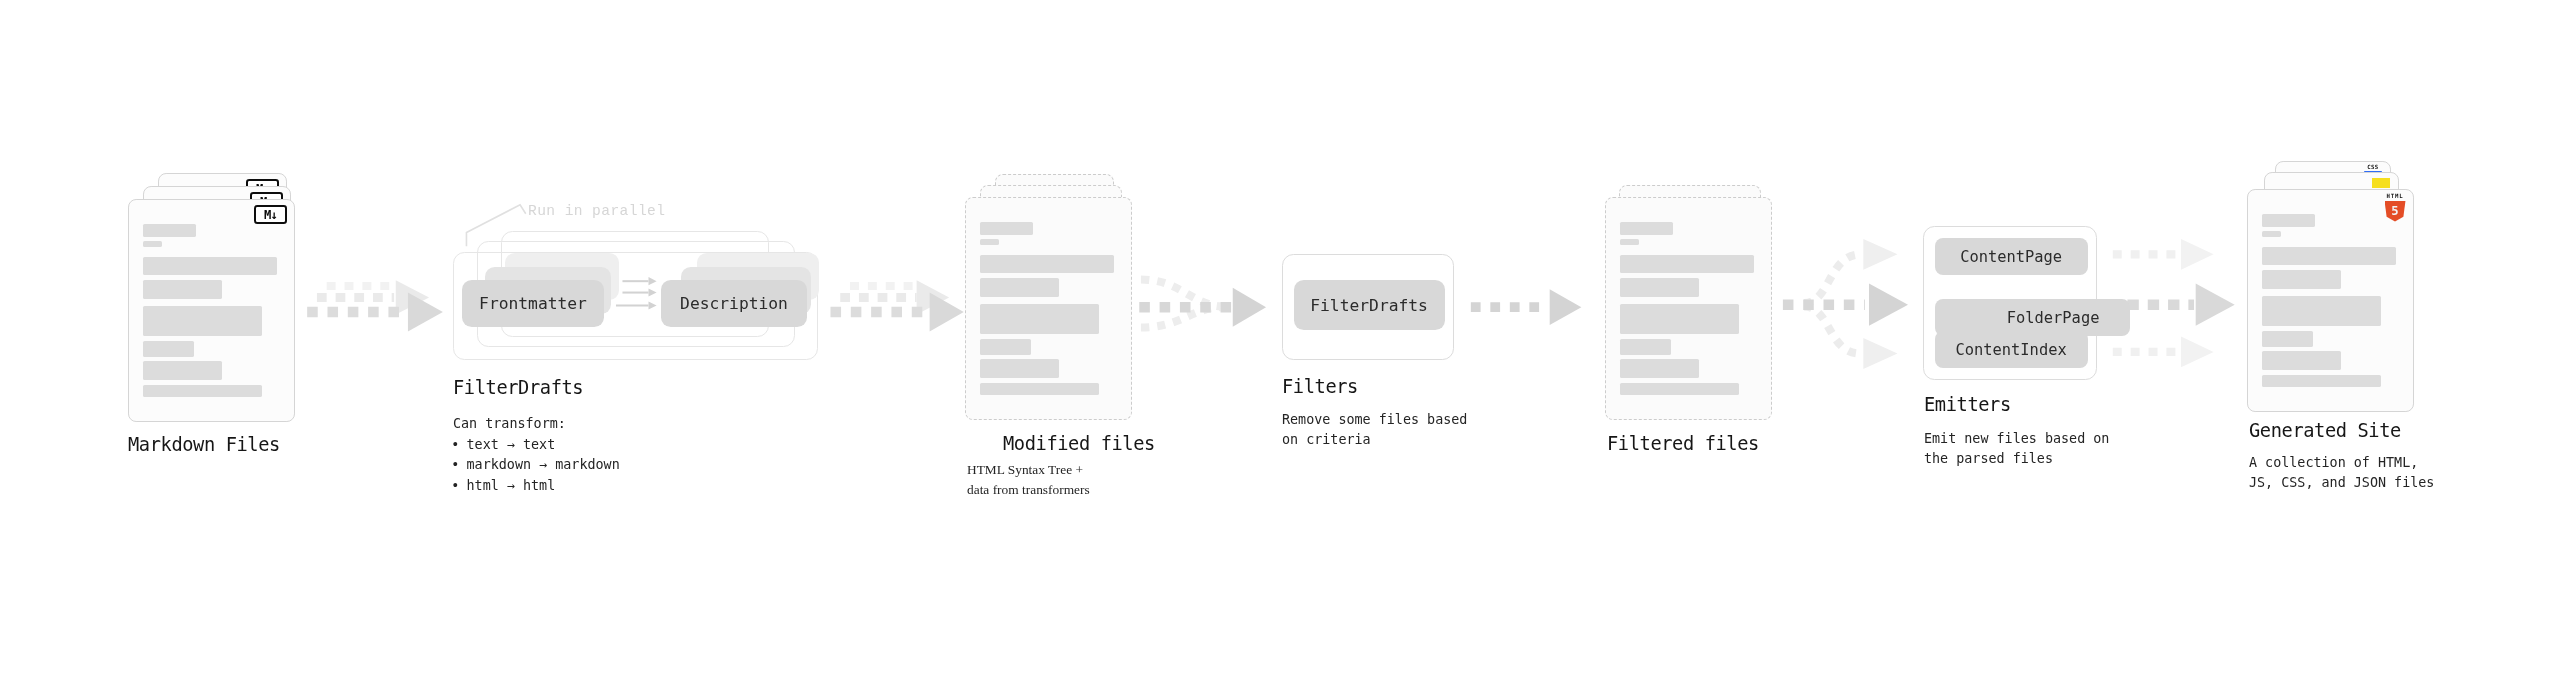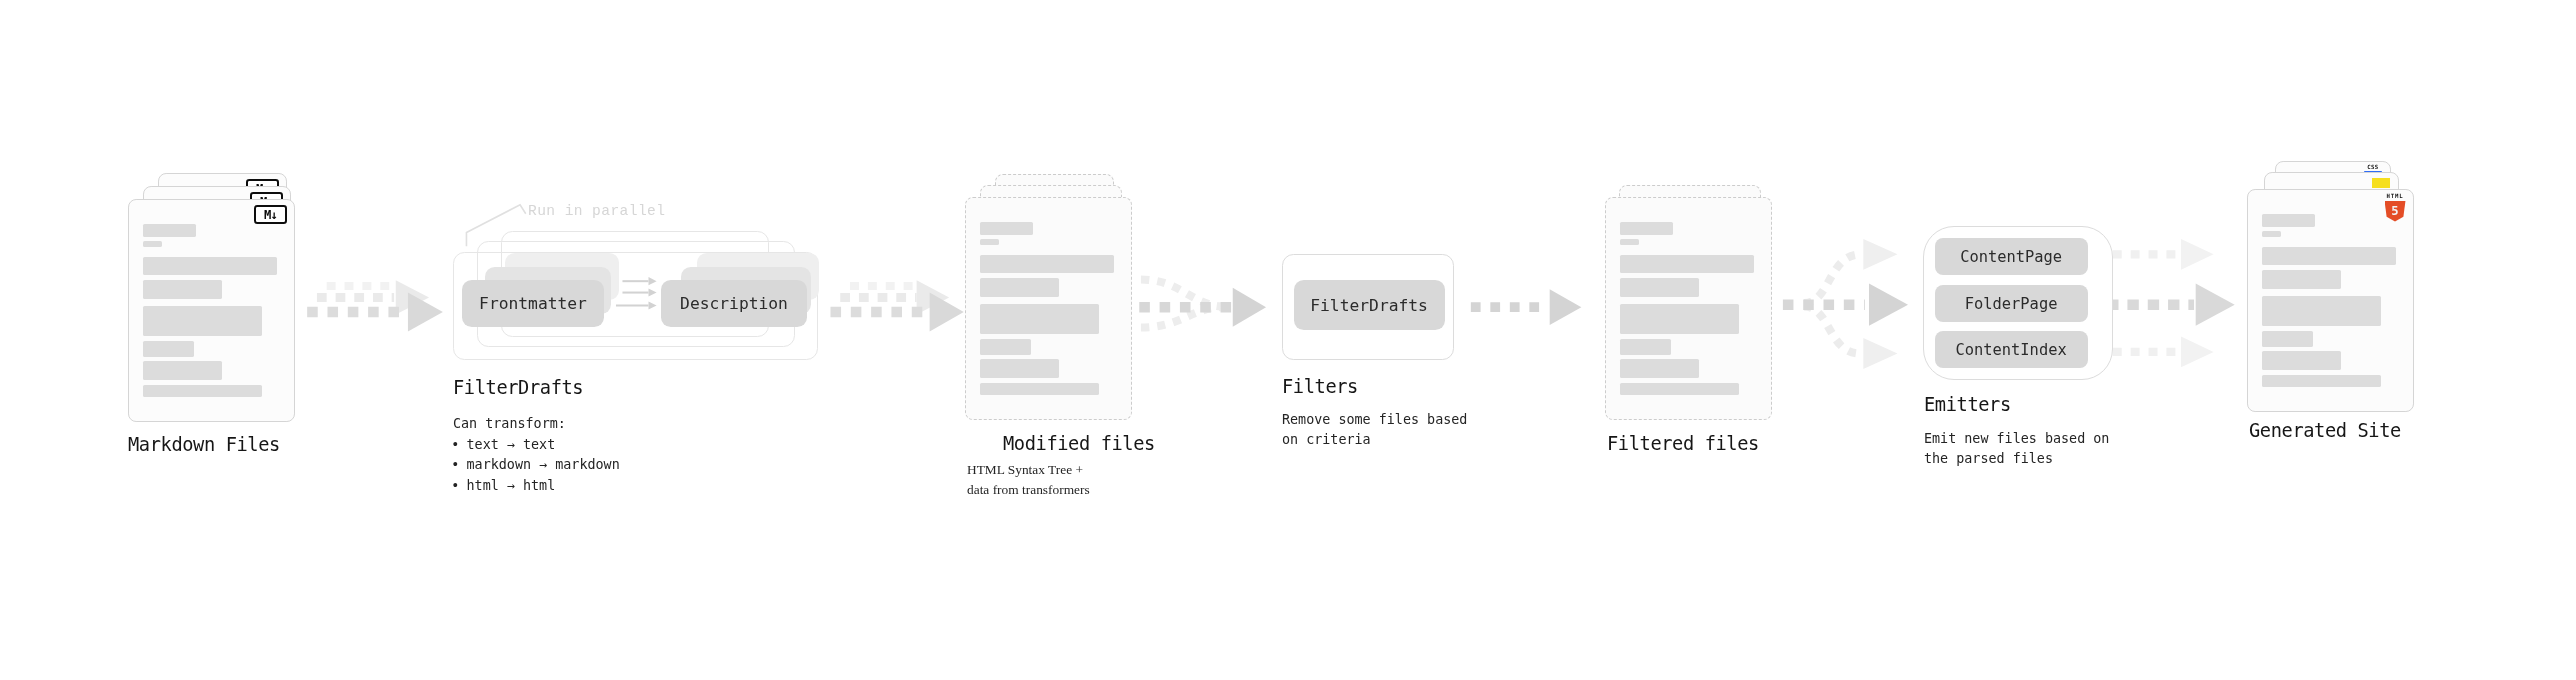--- a/index.html
+++ b/index.html
@@ -198,23 +198,23 @@
       <div class="bar" style="left: 14px; top: 41px; width: 18.7px; height: 5.7px;"></div>
       <div class="bar" style="left: 14px; top: 57px; width: 134px; height: 18px;"></div>
       <div class="bar" style="left: 14px; top: 80px; width: 79px; height: 18.7px;"></div>
       <div class="bar" style="left: 14px; top: 106px; width: 119px; height: 30px;"></div>
       <div class="bar" style="left: 14px; top: 141px; width: 51px; height: 16.3px;"></div>
       <div class="bar" style="left: 14px; top: 161px; width: 79px; height: 18.7px;"></div>
       <div class="bar" style="left: 14px; top: 185px; width: 119px; height: 12.2px;"></div>
     </div>
   <div class="stage-title" style="left:1607px;top:433px;">Filtered files</div>
 
-  <div class="obox" style="left:1923px;top:226px;width:190px;height:154px;border-radius:31px;">
+  <div class="obox" style="left:1923px;top:226px;width:174px;height:154px;">
     <div class="epill" style="top:11.4px;">ContentPage</div>
-    <div class="epill" style="top:58px;">FolderPage</div>
+    <div class="epill" style="top:72px;padding-left:42px;">FolderPage</div>
     <div class="epill" style="top:104px;">ContentIndex</div>
   </div>
   <div class="stage-title" style="left:1924px;top:394px;">Emitters</div>
   <div class="stage-desc" style="left:1924px;top:429px;">
     <div>Emit new files based on</div>
     <div>the parsed files</div>
   </div>
 
   <div class="file-card solid" style="left:2275px;top:161px;width:114px;height:221px;">
     <div class="css-badge">
@@ -235,15 +235,19 @@
   <div class="bar" style="left: 14px; top: 24.4px; width: 53px; height: 12.2px;"></div>
       <div class="bar" style="left: 14px; top: 41px; width: 18.7px; height: 5.7px;"></div>
       <div class="bar" style="left: 14px; top: 57px; width: 134px; height: 18px;"></div>
       <div class="bar" style="left: 14px; top: 80px; width: 79px; height: 18.7px;"></div>
       <div class="bar" style="left: 14px; top: 106px; width: 119px; height: 30px;"></div>
       <div class="bar" style="left: 14px; top: 141px; width: 51px; height: 16.3px;"></div>
       <div class="bar" style="left: 14px; top: 161px; width: 79px; height: 18.7px;"></div>
       <div class="bar" style="left: 14px; top: 185px; width: 119px; height: 12.2px;"></div>
     </div>
   <div class="stage-title" style="left:2249px;top:420px;">Generated Site</div>
+  <div class="stage-desc" style="left:2249px;top:453px;">
+    <div>A collection of HTML,</div>
+    <div>JS, CSS, and JSON files</div>
+  </div>
 
 </div>
 
 
 </body></html>

